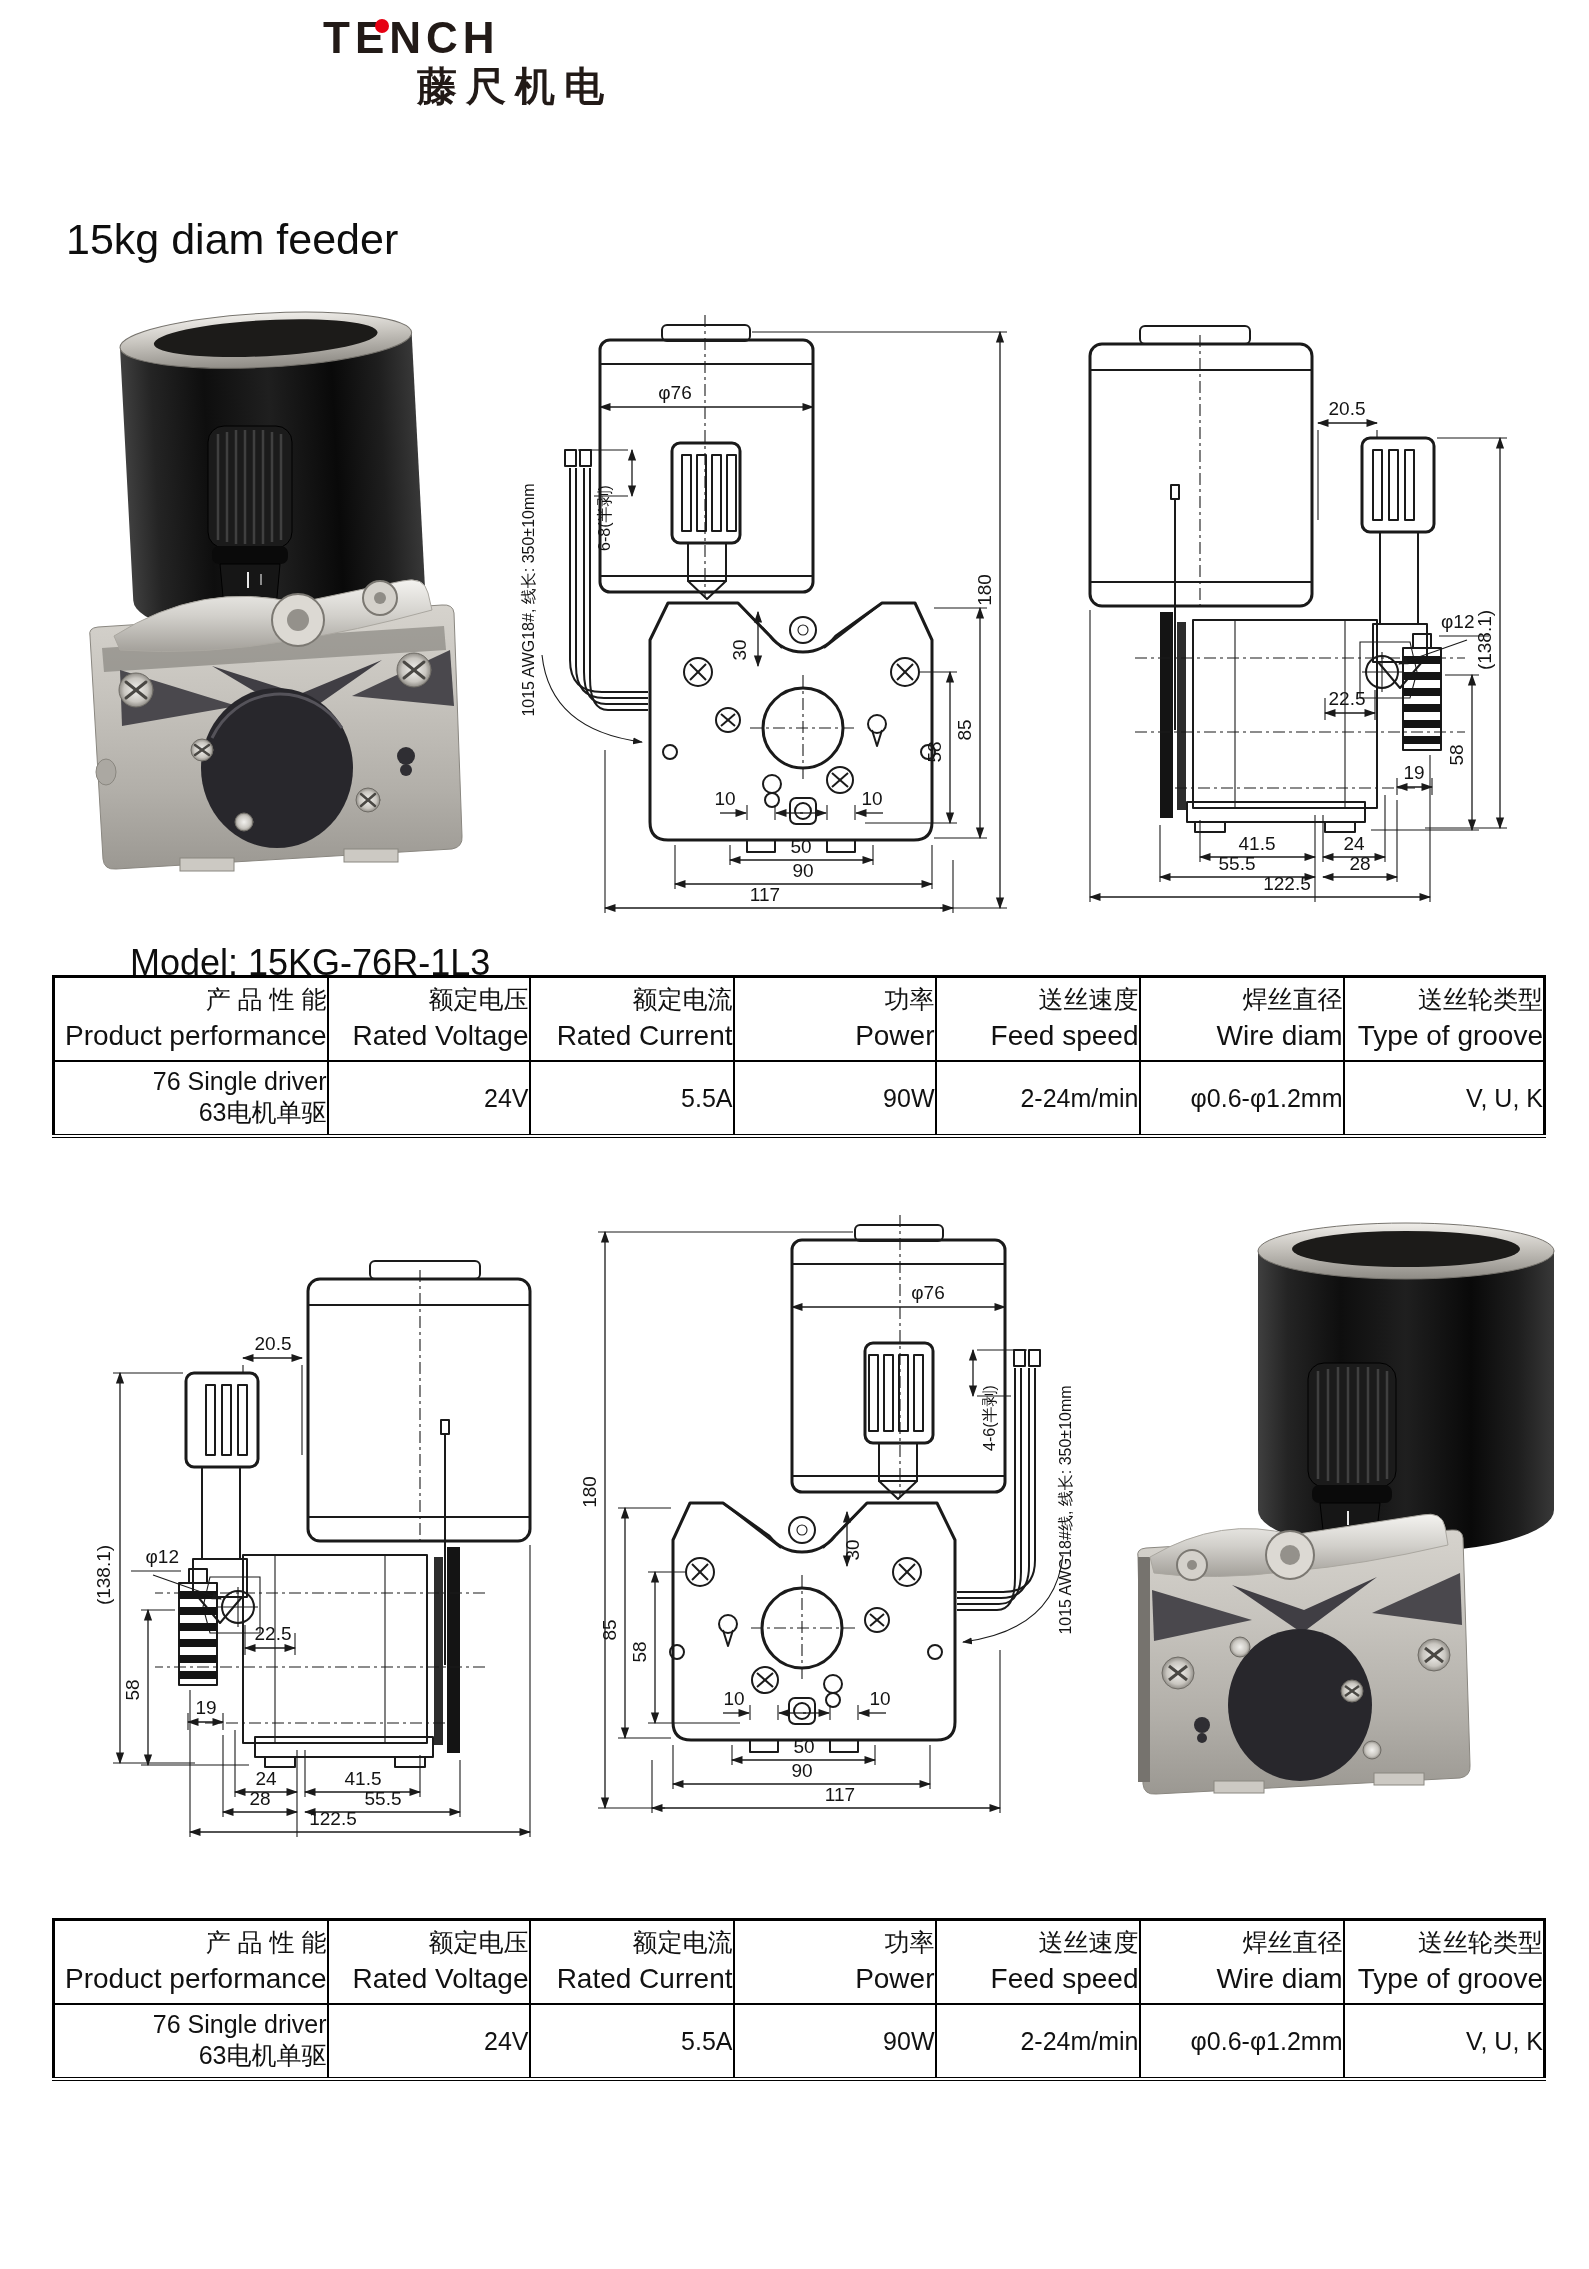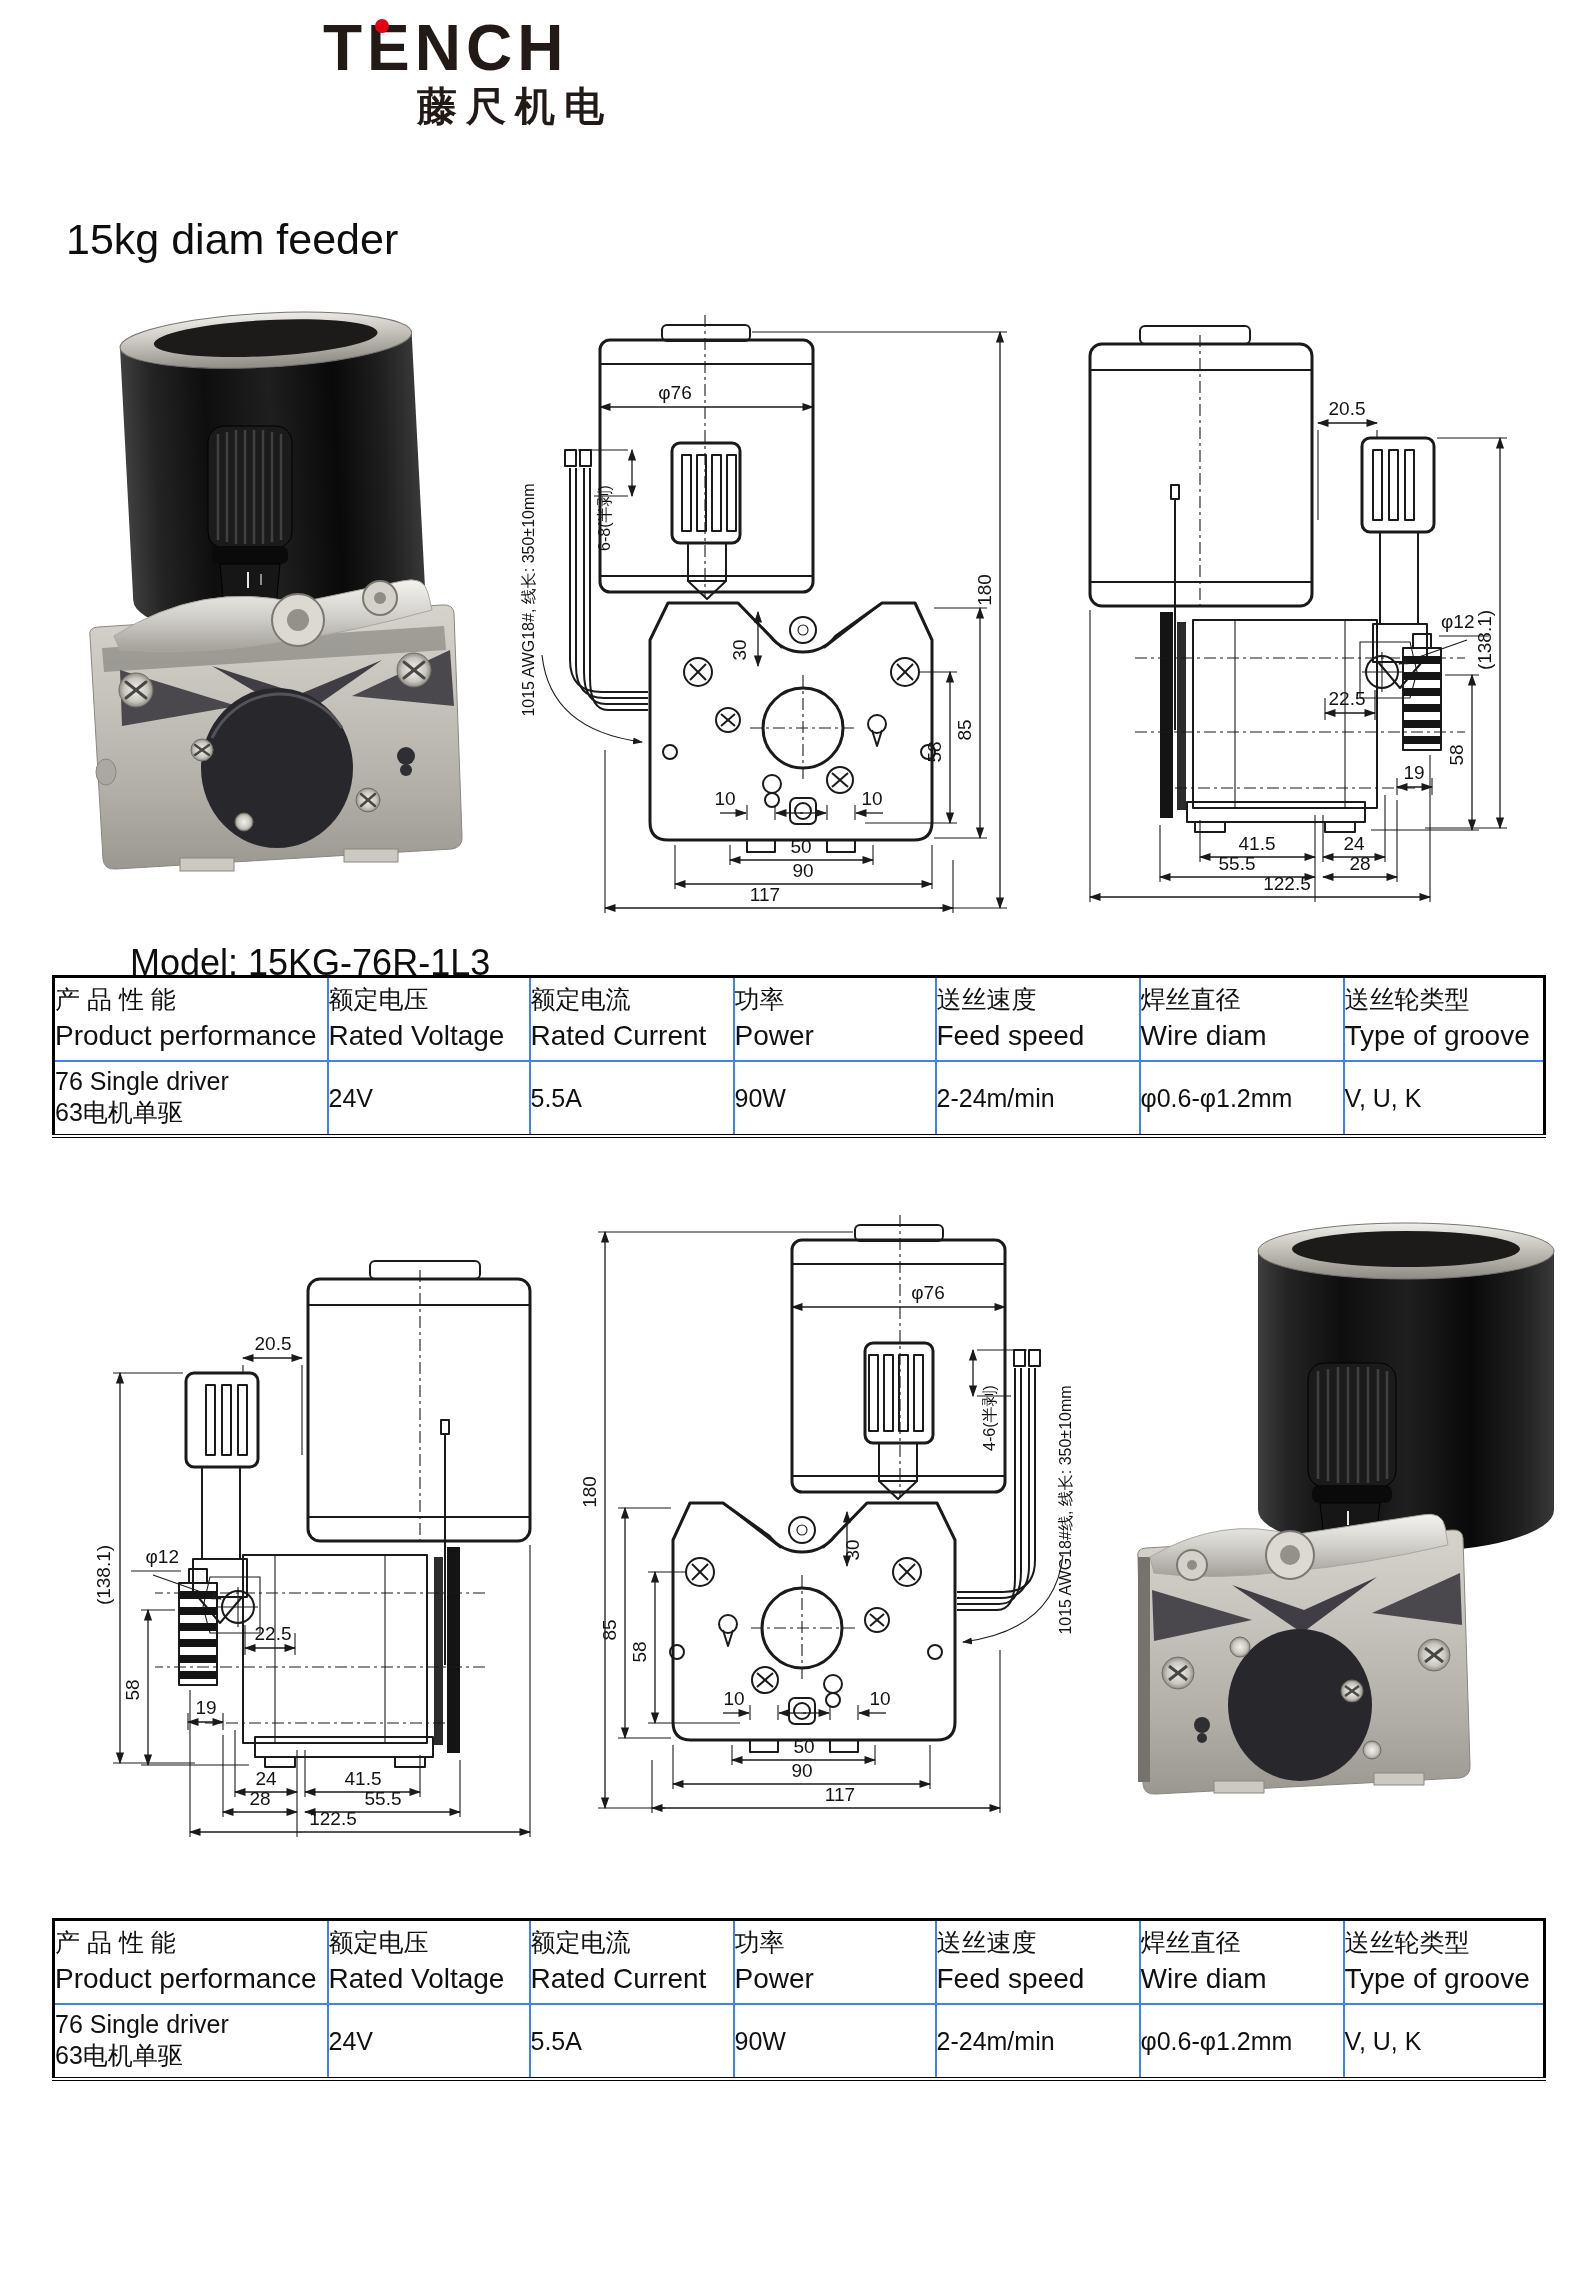--- a/index.html
+++ b/index.html
@@ -1,28 +1,28 @@
 <!DOCTYPE html>
 <html><head>
 <meta charset="utf-8">
 <style>
   html,body{margin:0;padding:0;background:#888;}
   .page{position:relative;width:1589px;height:2269px;background:#ffffff;overflow:hidden;
         font-family:"Liberation Sans",sans-serif;color:#111;}
   .abs{position:absolute;}
   
-  .logo-en{position:relative;font-weight:900;font-size:64px;letter-spacing:5px;color:#221a17;line-height:1;}
+  .logo-en{position:relative;font-weight:900;font-size:44px;letter-spacing:5px;color:#221a17;line-height:1;}
   .logo-dot{position:absolute;left:52px;top:3px;width:14px;height:14px;border-radius:50%;background:#e60012;}
   .logo-cn{margin-top:6px;margin-left:94px;font-weight:700;font-size:40px;letter-spacing:9px;color:#221a17;line-height:1;}
   
   .page-title{font-size:43px;font-weight:400;color:#0e0e0e;}
   .model-label{font-size:36px;font-weight:400;color:#0e0e0e;}
   
   table.spec{position:absolute;border-collapse:collapse;table-layout:fixed;width:1491px;background:#fff;}
-  table.spec th,table.spec td{border:2px solid #3b82f6;text-align:left;vertical-align:middle;padding:0;margin-top:28px;}
+  table.spec th,table.spec td{border:2px solid #000000;text-align:right;vertical-align:middle;padding:0;margin-top:28px;}
   table.spec{border:3px solid #000;}
   table.spec tr.hrow th{height:82px;font-weight:400;}
   table.spec tr.drow td{height:72px;border-bottom:4px double #000;}
   .cellcn{font-size:25px;line-height:1.35;}
   .cellen{font-size:28px;line-height:1.35;}
   .cellval{font-size:25px;}
   
   svg{position:absolute;overflow:visible;}
   .ol{fill:none;stroke:#1a1a1a;stroke-width:3;stroke-linejoin:round;}
   .o2{fill:none;stroke:#1a1a1a;stroke-width:2;stroke-linejoin:round;}

